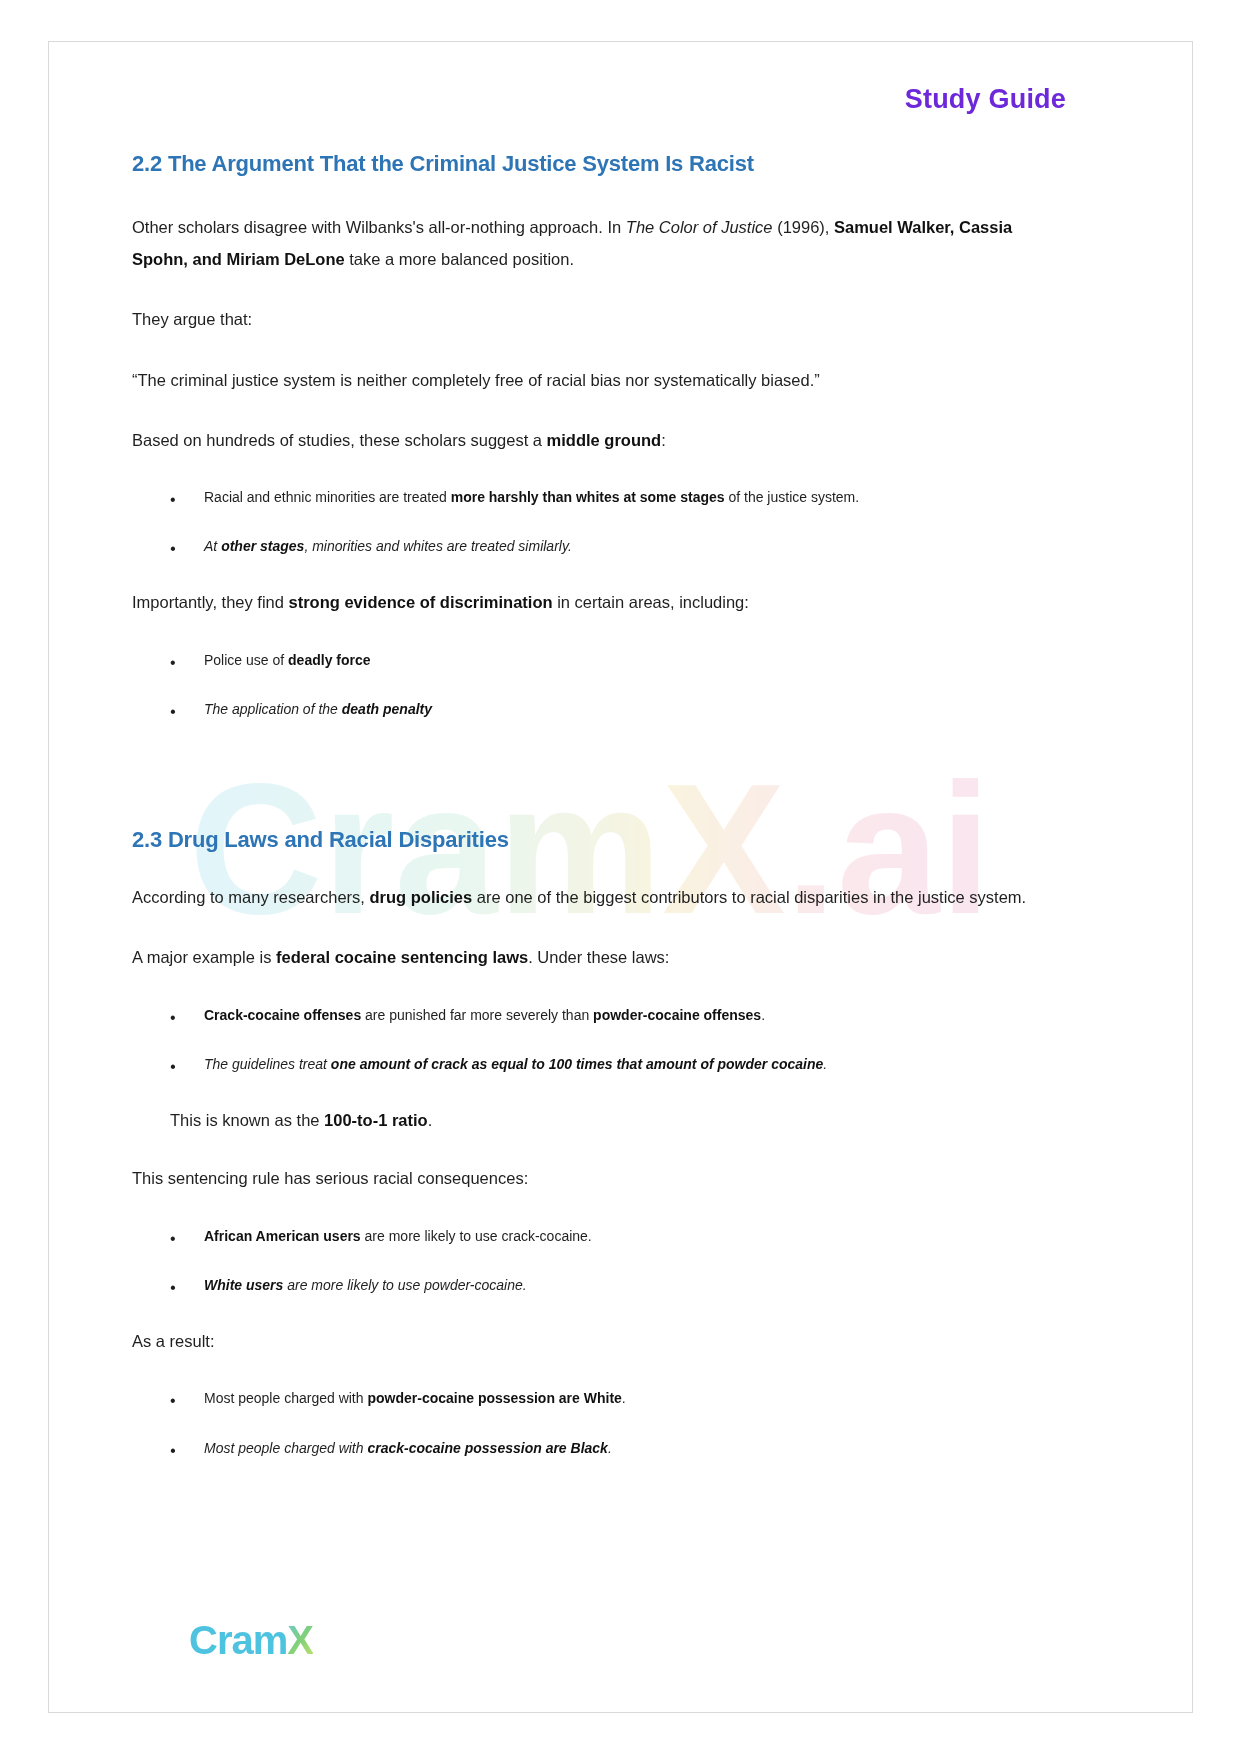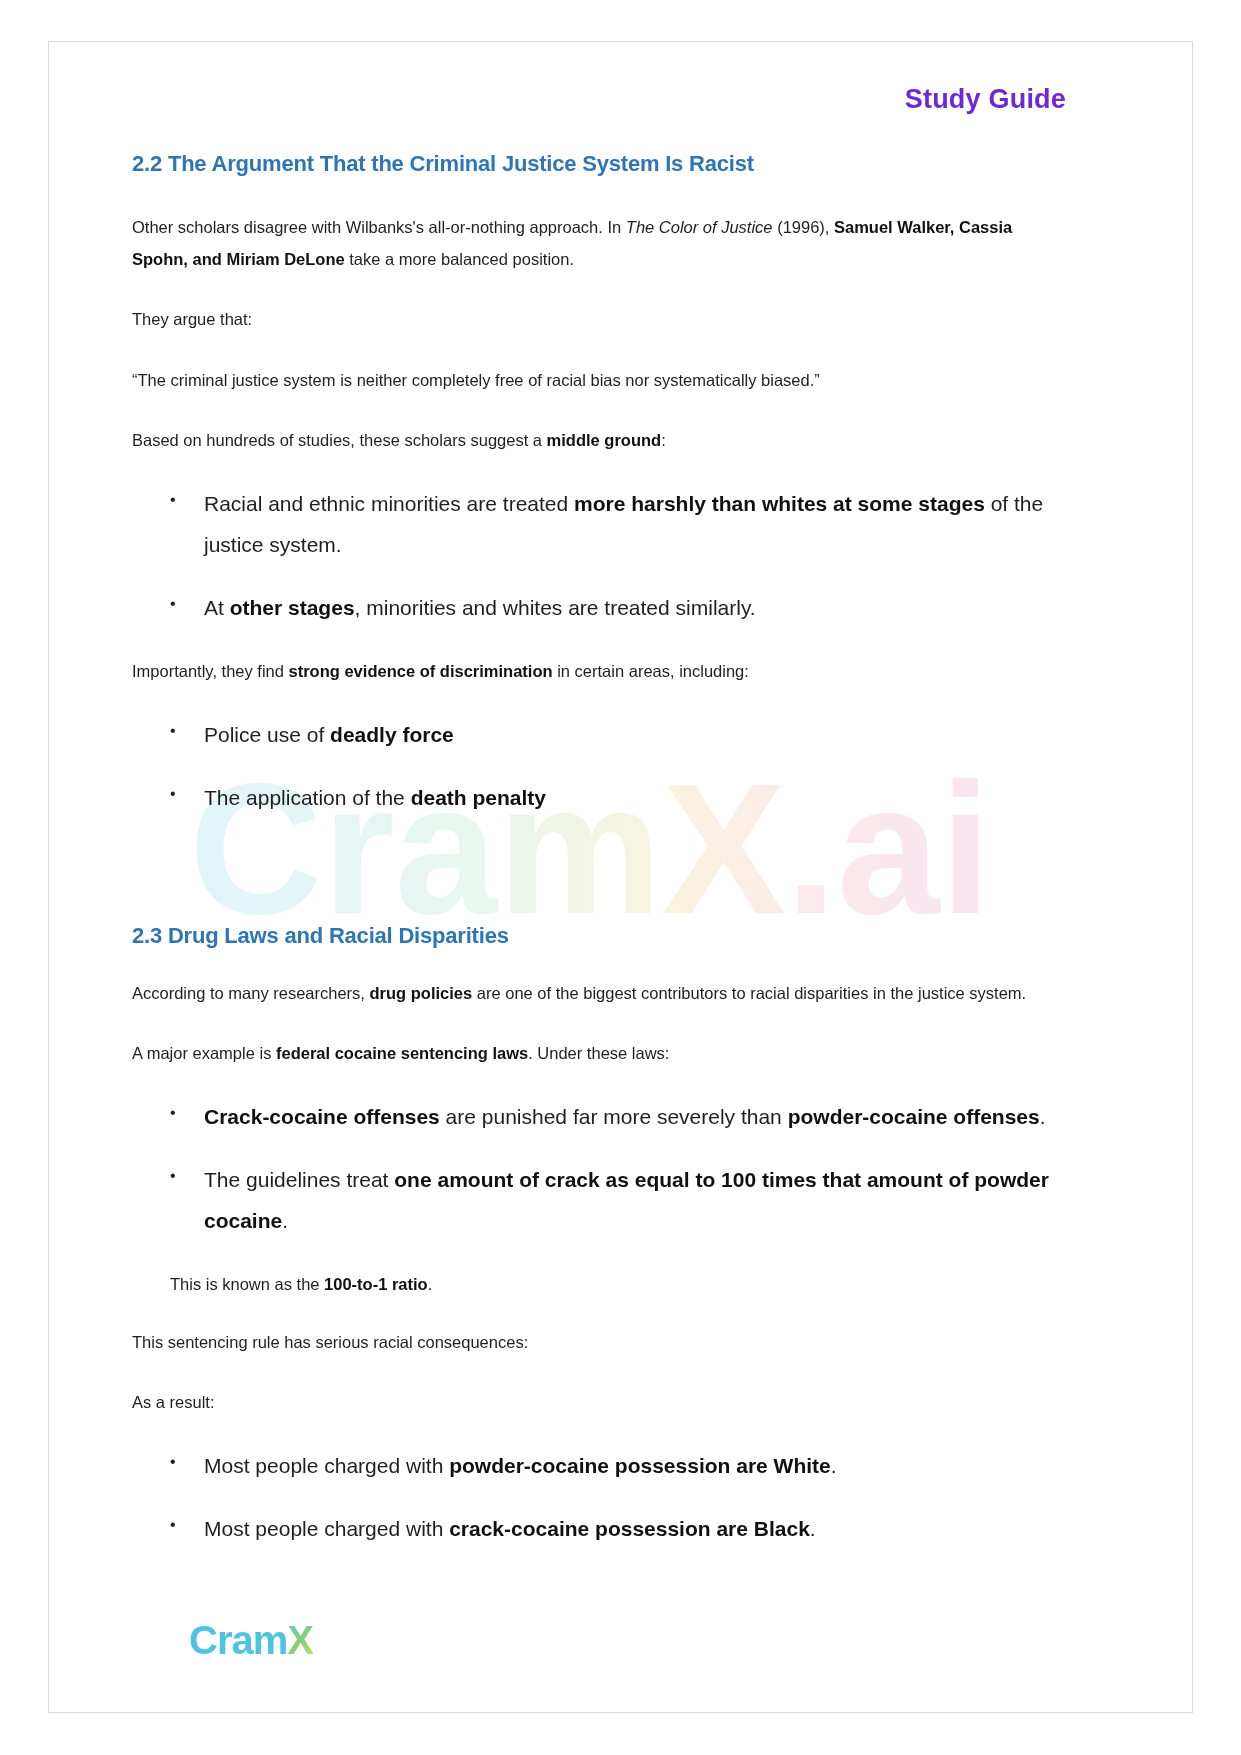--- a/index.html
+++ b/index.html
@@ -58,27 +58,28 @@
     color: #1f1f1f;
   }
   ul.bullets {
     list-style: none;
     margin: 0 0 26px 0;
     padding: 0;
   }
   ul.bullets li {
     position: relative;
     padding-left: 72px;
-    font-size: 21px;
+    font-size: 14px;
     line-height: 1.95;
     margin-bottom: 22px;
     color: #1f1f1f;
   }
   ul.bullets li:last-child {
     margin-bottom: 0;
+    font-style: italic;
   }
   ul.bullets li::before {
     content: "•";
     position: absolute;
     left: 38px;
     top: 0;
     font-size: 16px;
     color: #1f1f1f;
   }
   .indent-note {
@@ -202,20 +203,28 @@
         The guidelines treat <b>one amount of crack as equal to 100 times that amount of powder cocaine</b>.
       </li>
     </ul>
 
     <div class="indent-note">
       This is known as the <b>100-to-1 ratio</b>.
     </div>
 
     <p class="para">This sentencing rule has serious racial consequences:</p>
 
+    <ul class="bullets">
+      <li>
+        <b>African American users</b> are more likely to use crack-cocaine.
+      </li>
+      <li>
+        <b>White users</b> are more likely to use powder-cocaine.
+      </li>
+    </ul>
 
     <p class="para">As a result:</p>
 
     <ul class="bullets">
       <li>
         Most people charged with <b>powder-cocaine possession are White</b>.
       </li>
       <li>
         Most people charged with <b>crack-cocaine possession are Black</b>.
       </li>

